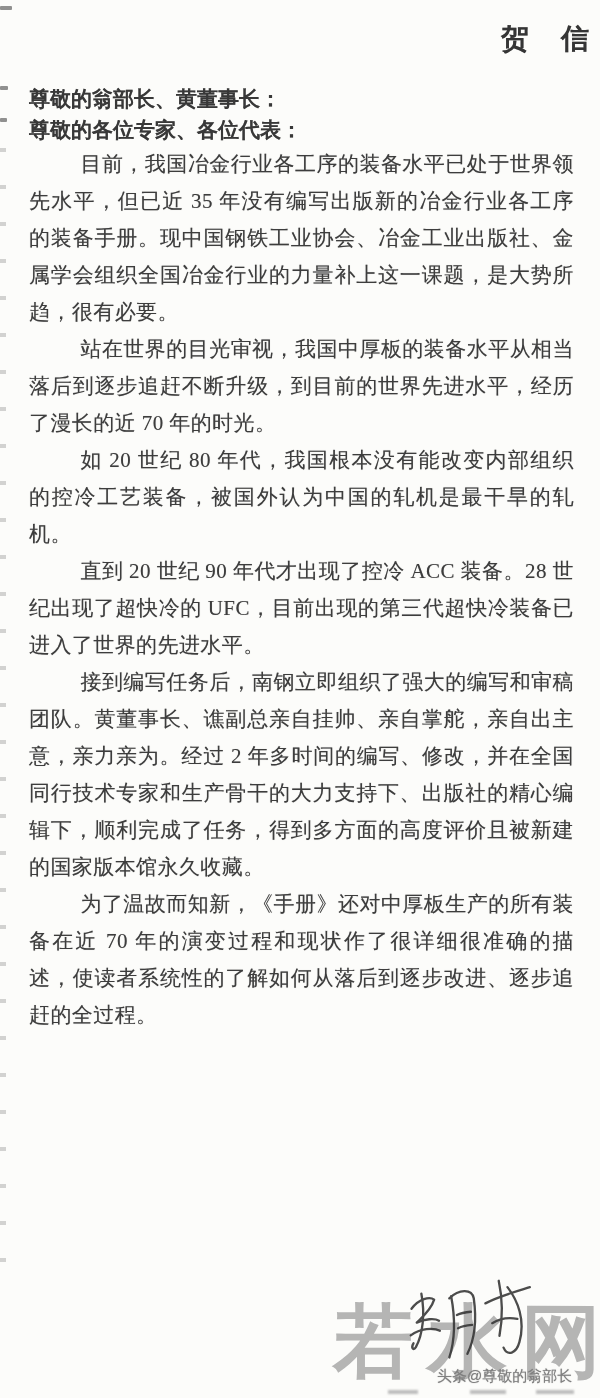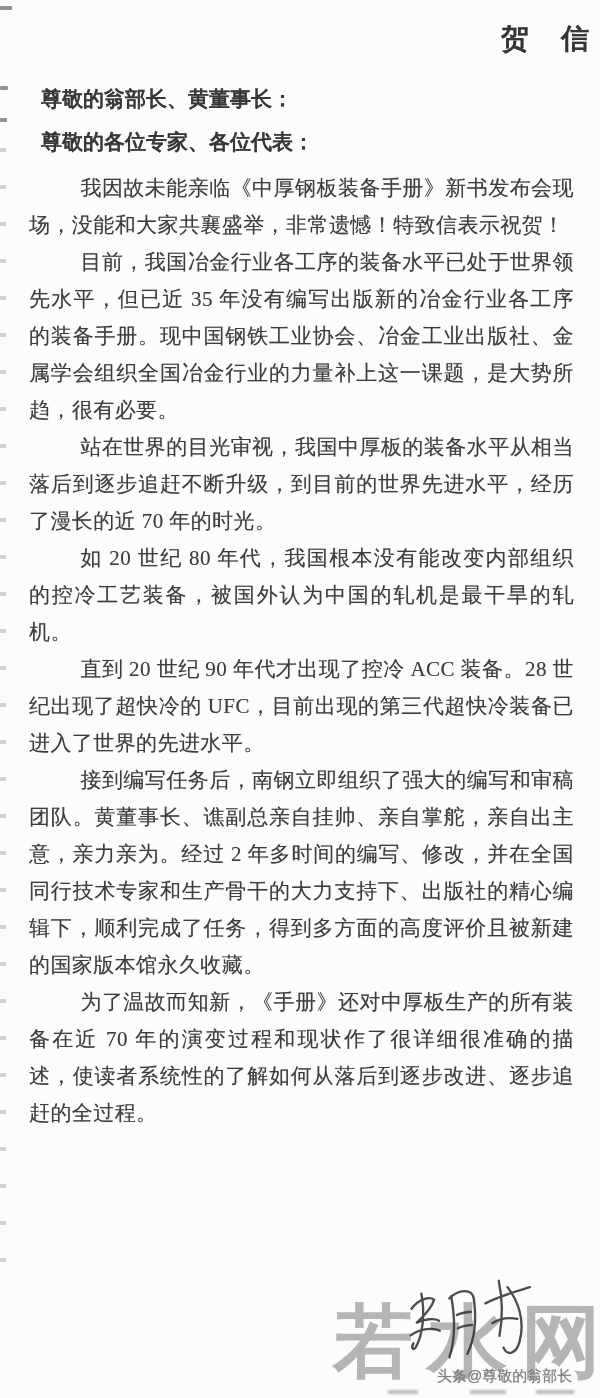--- a/index.html
+++ b/index.html
@@ -42,21 +42,21 @@
     color: #353535;
     letter-spacing: 2px;
     text-shadow: 0 0 .6px rgba(53,53,53,.55);
   }
   .letter {
     position: relative;
     margin: 27px 26px 0 29px;
     z-index: 1;
   }
   .salutation {
-    margin: 12px;
+    margin: 0;
     font-size: 21px;
     line-height: 31px;
     font-weight: 700;
     color: #383838;
     text-shadow: 0 0 .6px rgba(56,56,56,.5);
   }
   .para {
     margin: 0;
     font-size: 21px;
     line-height: 37px;
@@ -114,21 +114,20 @@
   <div class="edge-strip"></div>
   <div class="edge-dash d1"></div>
   <div class="edge-dash d2"></div>
   <div class="edge-dash d3"></div>
 
   <h1 class="title">贺　信</h1>
 
   <section class="letter">
     <p class="salutation">尊敬的翁部长、黄董事长：</p>
     <p class="salutation">尊敬的各位专家、各位代表：</p>
-    <p class="para">我因故未能亲临《中厚钢板装备手册》新书发布会现场，没能和大家共襄盛举，非常遗憾！特致信表示祝贺！</p>
     <p class="para">目前，我国冶金行业各工序的装备水平已处于世界领先水平，但已近 35 年没有编写出版新的冶金行业各工序的装备手册。现中国钢铁工业协会、冶金工业出版社、金属学会组织全国冶金行业的力量补上这一课题，是大势所趋，很有必要。</p>
     <p class="para">站在世界的目光审视，我国中厚板的装备水平从相当落后到逐步追赶不断升级，到目前的世界先进水平，经历了漫长的近 70 年的时光。</p>
     <p class="para">如 20 世纪 80 年代，我国根本没有能改变内部组织的控冷工艺装备，被国外认为中国的轧机是最干旱的轧机。</p>
     <p class="para">直到 20 世纪 90 年代才出现了控冷 ACC 装备。28 世纪出现了超快冷的 UFC，目前出现的第三代超快冷装备已进入了世界的先进水平。</p>
     <p class="para">接到编写任务后，南钢立即组织了强大的编写和审稿团队。黄董事长、谯副总亲自挂帅、亲自掌舵，亲自出主意，亲力亲为。经过 2 年多时间的编写、修改，并在全国同行技术专家和生产骨干的大力支持下、出版社的精心编辑下，顺利完成了任务，得到多方面的高度评价且被新建的国家版本馆永久收藏。</p>
     <p class="para">为了温故而知新，《手册》还对中厚板生产的所有装备在近 70 年的演变过程和现状作了很详细很准确的描述，使读者系统性的了解如何从落后到逐步改进、逐步追赶的全过程。</p>
 
   </section>
 
   <div class="sign-date">2025 年 12 月 09 日</div>

